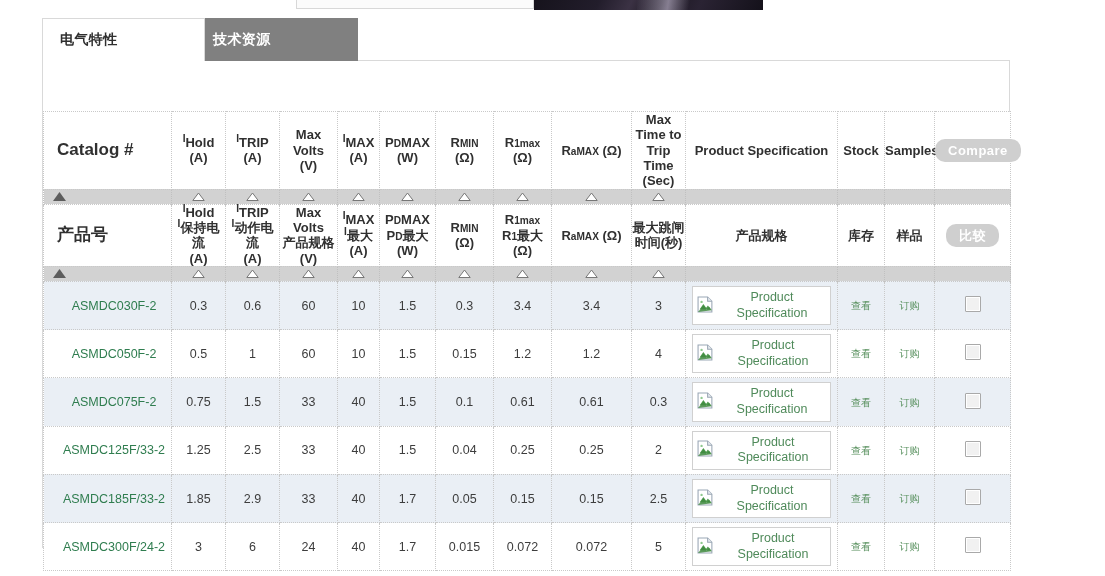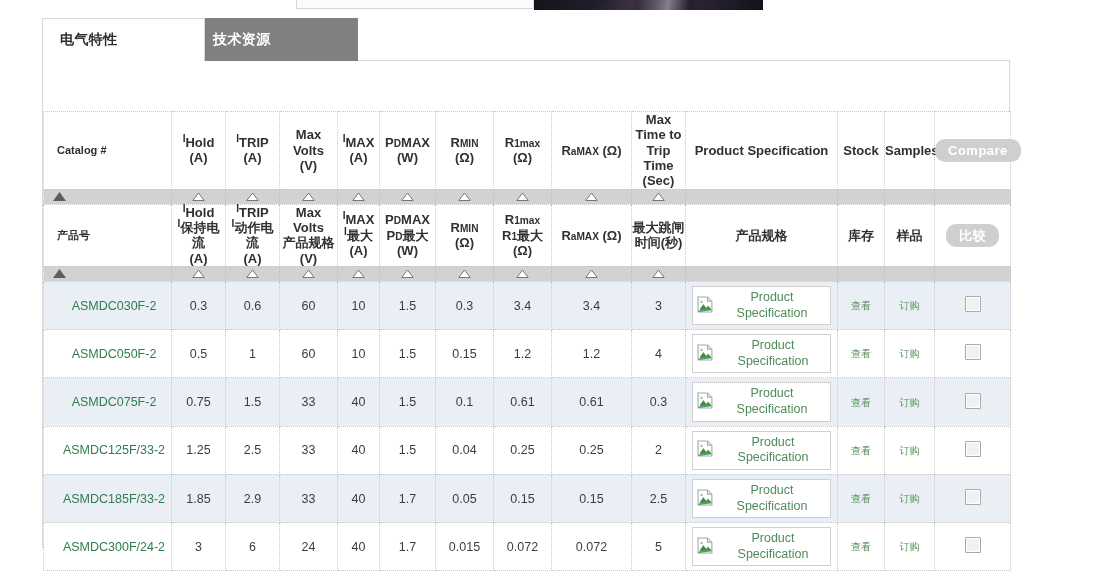--- a/index.html
+++ b/index.html
@@ -30,21 +30,21 @@
          border:1px solid #d9d9d9;box-sizing:border-box;}
   .panel-note{position:absolute;left:58px;top:84px;font-size:12.5px;color:#555;letter-spacing:.3px;}
 
   
   table.specs{position:absolute;left:43px;top:111px;width:967px;border-collapse:collapse;
               table-layout:fixed;font-size:12.5px;}
   table.specs td,table.specs th{border:1px dotted #c9c9c9;box-sizing:border-box;padding:0;}
 
   th.hcell{background:#ffffff;font-weight:bold;color:#303030;text-align:center;vertical-align:middle;
            font-size:13px;line-height:1.18;padding:6px 2px;margin-top:24px;}
-  th.hcell.left{text-align:left;padding-left:13px;font-size:11px;}
+  th.hcell.left{text-align:left;padding-left:13px;font-size:17px;}
   .sub{font-size:.78em;}
   .sup{font-size:.78em;vertical-align:super;line-height:0;}
 
   tr.sortrow td{background:#d2d2d2;height:14px;padding:0 0 0 0;border-left:1px dotted #c0c0c0;border-right:1px dotted #c0c0c0;
      border-top:none;border-bottom:none;text-align:left;}
   tr.sortrow td .tri{display:inline-block;margin-left:9px;}
   tr.sortrow td.ctr{text-align:center;}
   tr.sortrow td.ctr .tri{margin-left:0;}
   tr.sortrow td.blank{background:#d2d2d2;}
 

